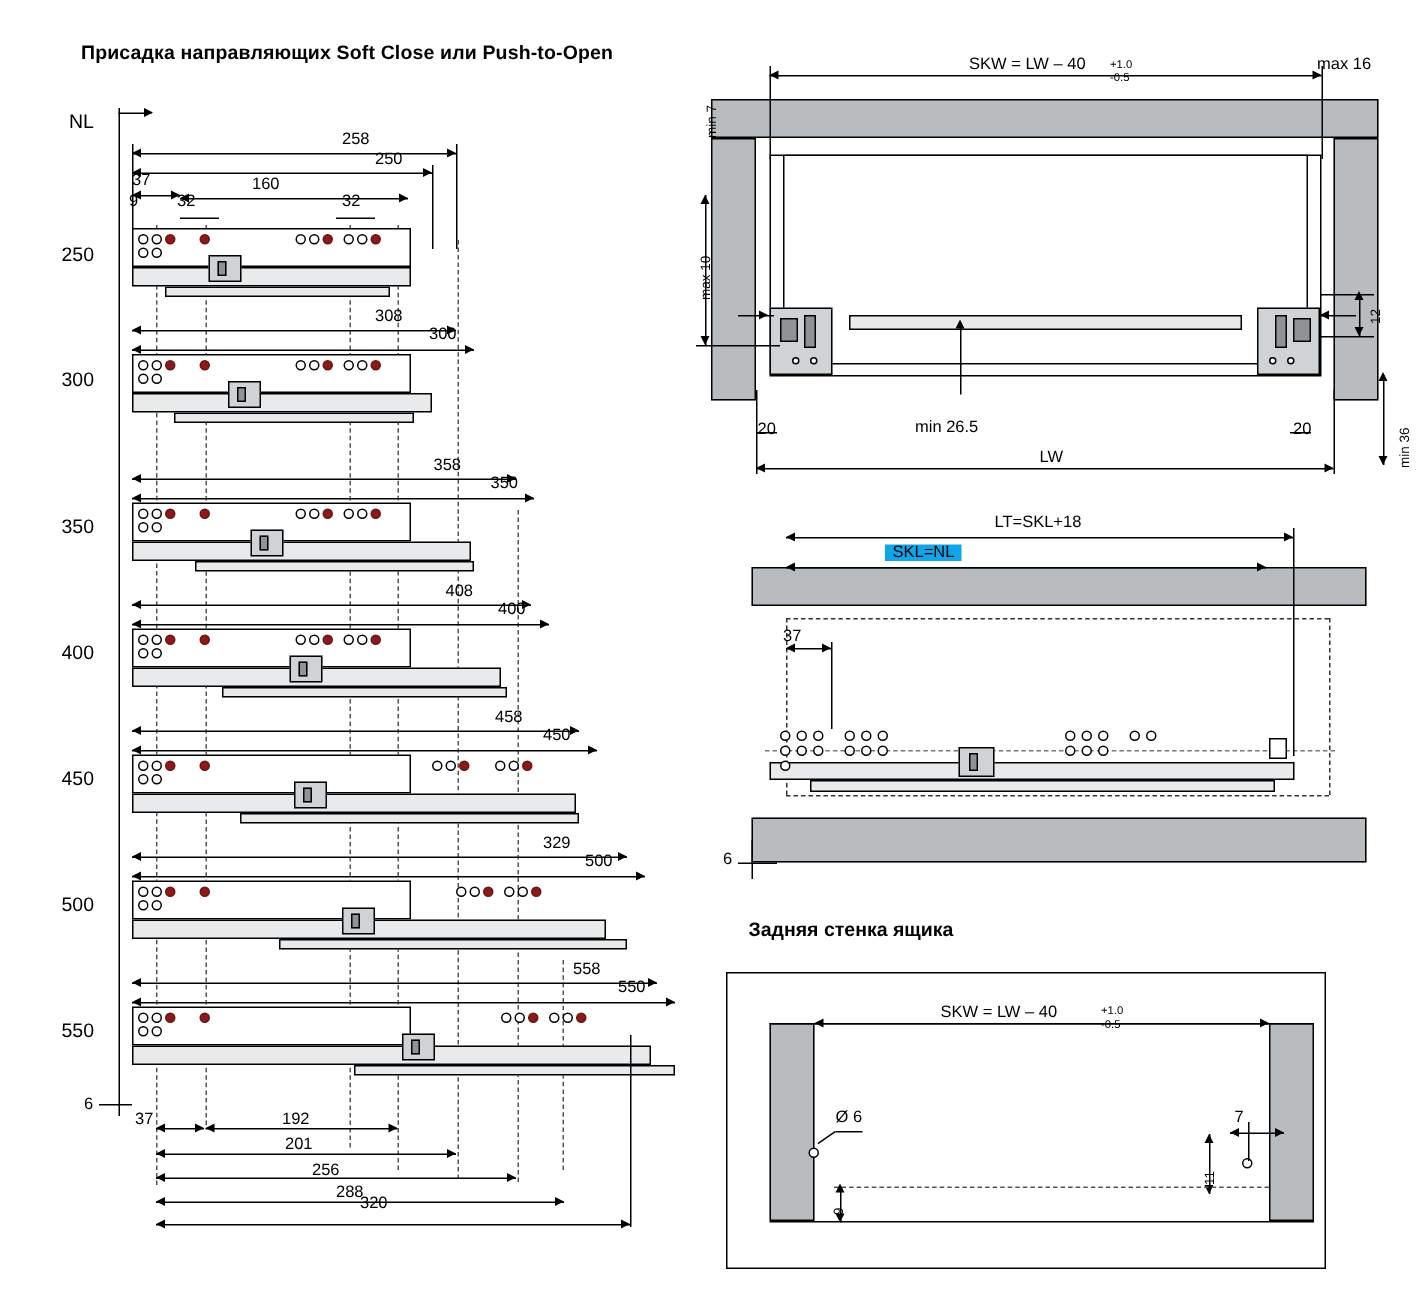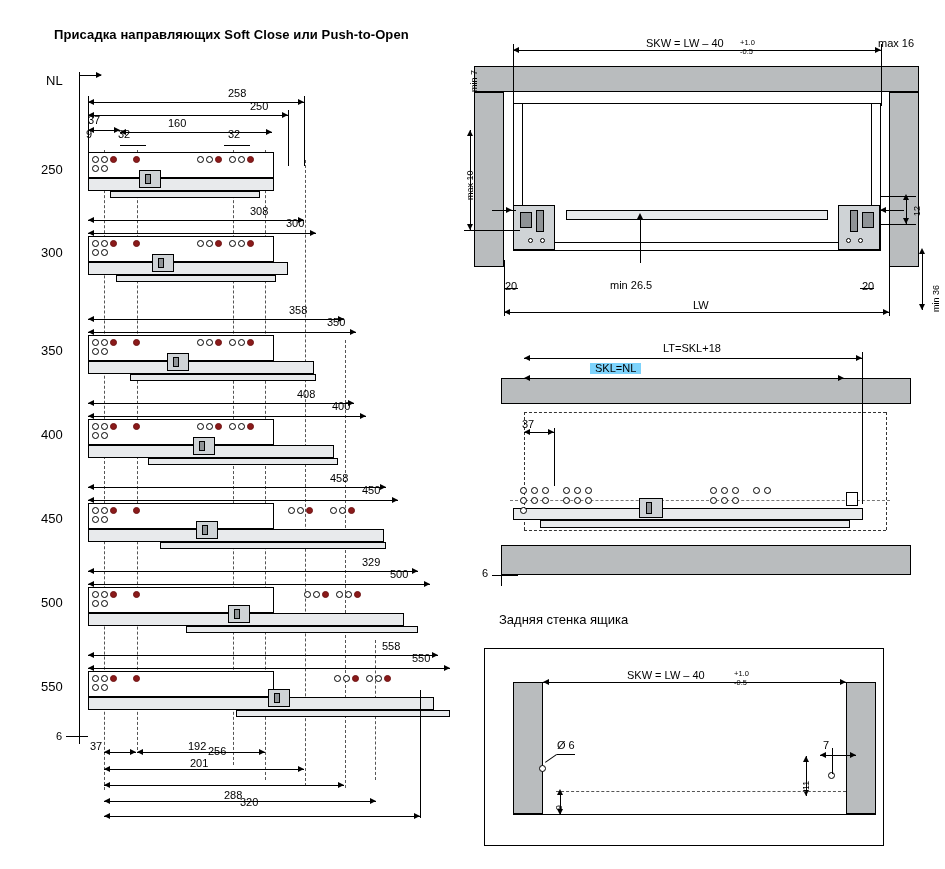--- a/index.html
+++ b/index.html
@@ -16,21 +16,21 @@
 
   .title {
     position:absolute;
     font-size: 13px;
     font-weight: bold;
     letter-spacing: 0.1px;
   }
   .subtitle {
     position:absolute;
     font-size: 13px;
-    font-weight: normal;
+    font-weight: bold;
     text-align: center;
   }
   .lbl {
     position:absolute;
     font-size: 11px;
     white-space: nowrap;
     line-height: 1;
   }
   .lbl.sm { font-size: 9px; }
   .lbl.xs { font-size: 7.5px; }
@@ -329,21 +329,21 @@
       <div class="hline" style="left:104px; top:752px; width:0px;"></div>
       <div class="hline" style="left:137px; top:752px; width:128px;"></div>
       <div class="arrowL" style="left:137px; top:749px;"></div>
       <div class="arrowR" style="left:259px; top:749px;"></div>
 
       <div class="lbl" style="left:190px; top:758px;">201</div>
       <div class="hline" style="left:104px; top:769px; width:200px;"></div>
       <div class="arrowL" style="left:104px; top:766px;"></div>
       <div class="arrowR" style="left:298px; top:766px;"></div>
 
-      <div class="lbl" style="left:208px; top:746px;">256</div>
+      <div class="lbl" style="left:208px; top:775px;">256</div>
       <div class="hline" style="left:104px; top:785px; width:240px;"></div>
       <div class="arrowL" style="left:104px; top:782px;"></div>
       <div class="arrowR" style="left:338px; top:782px;"></div>
 
       <div class="lbl" style="left:224px; top:790px;">288</div>
       <div class="hline" style="left:104px; top:801px; width:272px;"></div>
       <div class="arrowL" style="left:104px; top:798px;"></div>
       <div class="arrowR" style="left:370px; top:798px;"></div>
 
       <div class="lbl" style="left:240px; top:797px;">320</div>
@@ -474,21 +474,21 @@
 
     <div class="hline" style="left:524px; top:358px; width:338px;"></div>
     <div class="arrowL" style="left:524px; top:355px;"></div>
     <div class="arrowR" style="left:856px; top:355px;"></div>
     <div class="vline" style="left:862px; top:352px; height:152px;"></div>
     <div class="lbl" style="left:658px; top:343px; background:#fff; padding:0 5px;">LT=SKL+18</div>
 
     <div class="hline" style="left:524px; top:378px; width:320px;"></div>
     <div class="arrowL" style="left:524px; top:375px;"></div>
     <div class="arrowR" style="left:838px; top:375px;"></div>
-    <div class="lbl" style="left:590px; top:363px; background:#7dd3fc; padding:0 5px;text-align:center;">SKL=NL</div>
+    <div class="lbl" style="left:590px; top:363px; background:#0ea5e9; padding:0 5px;text-align:center;">SKL=NL</div>
 
     <div class="hline" style="left:524px; top:432px; width:30px;"></div>
     <div class="arrowL" style="left:524px; top:429px;"></div>
     <div class="arrowR" style="left:548px; top:429px;"></div>
     <div class="lbl" style="left:522px; top:419px;">37</div>
     <div class="vline" style="left:554px; top:428px; height:58px;"></div>
 
     <div class="lbl" style="left:482px; top:568px;">6</div>
     <div class="hline" style="left:492px; top:575px; width:26px;"></div>
     <div class="vline" style="left:501px; top:560px; height:26px;"></div>

